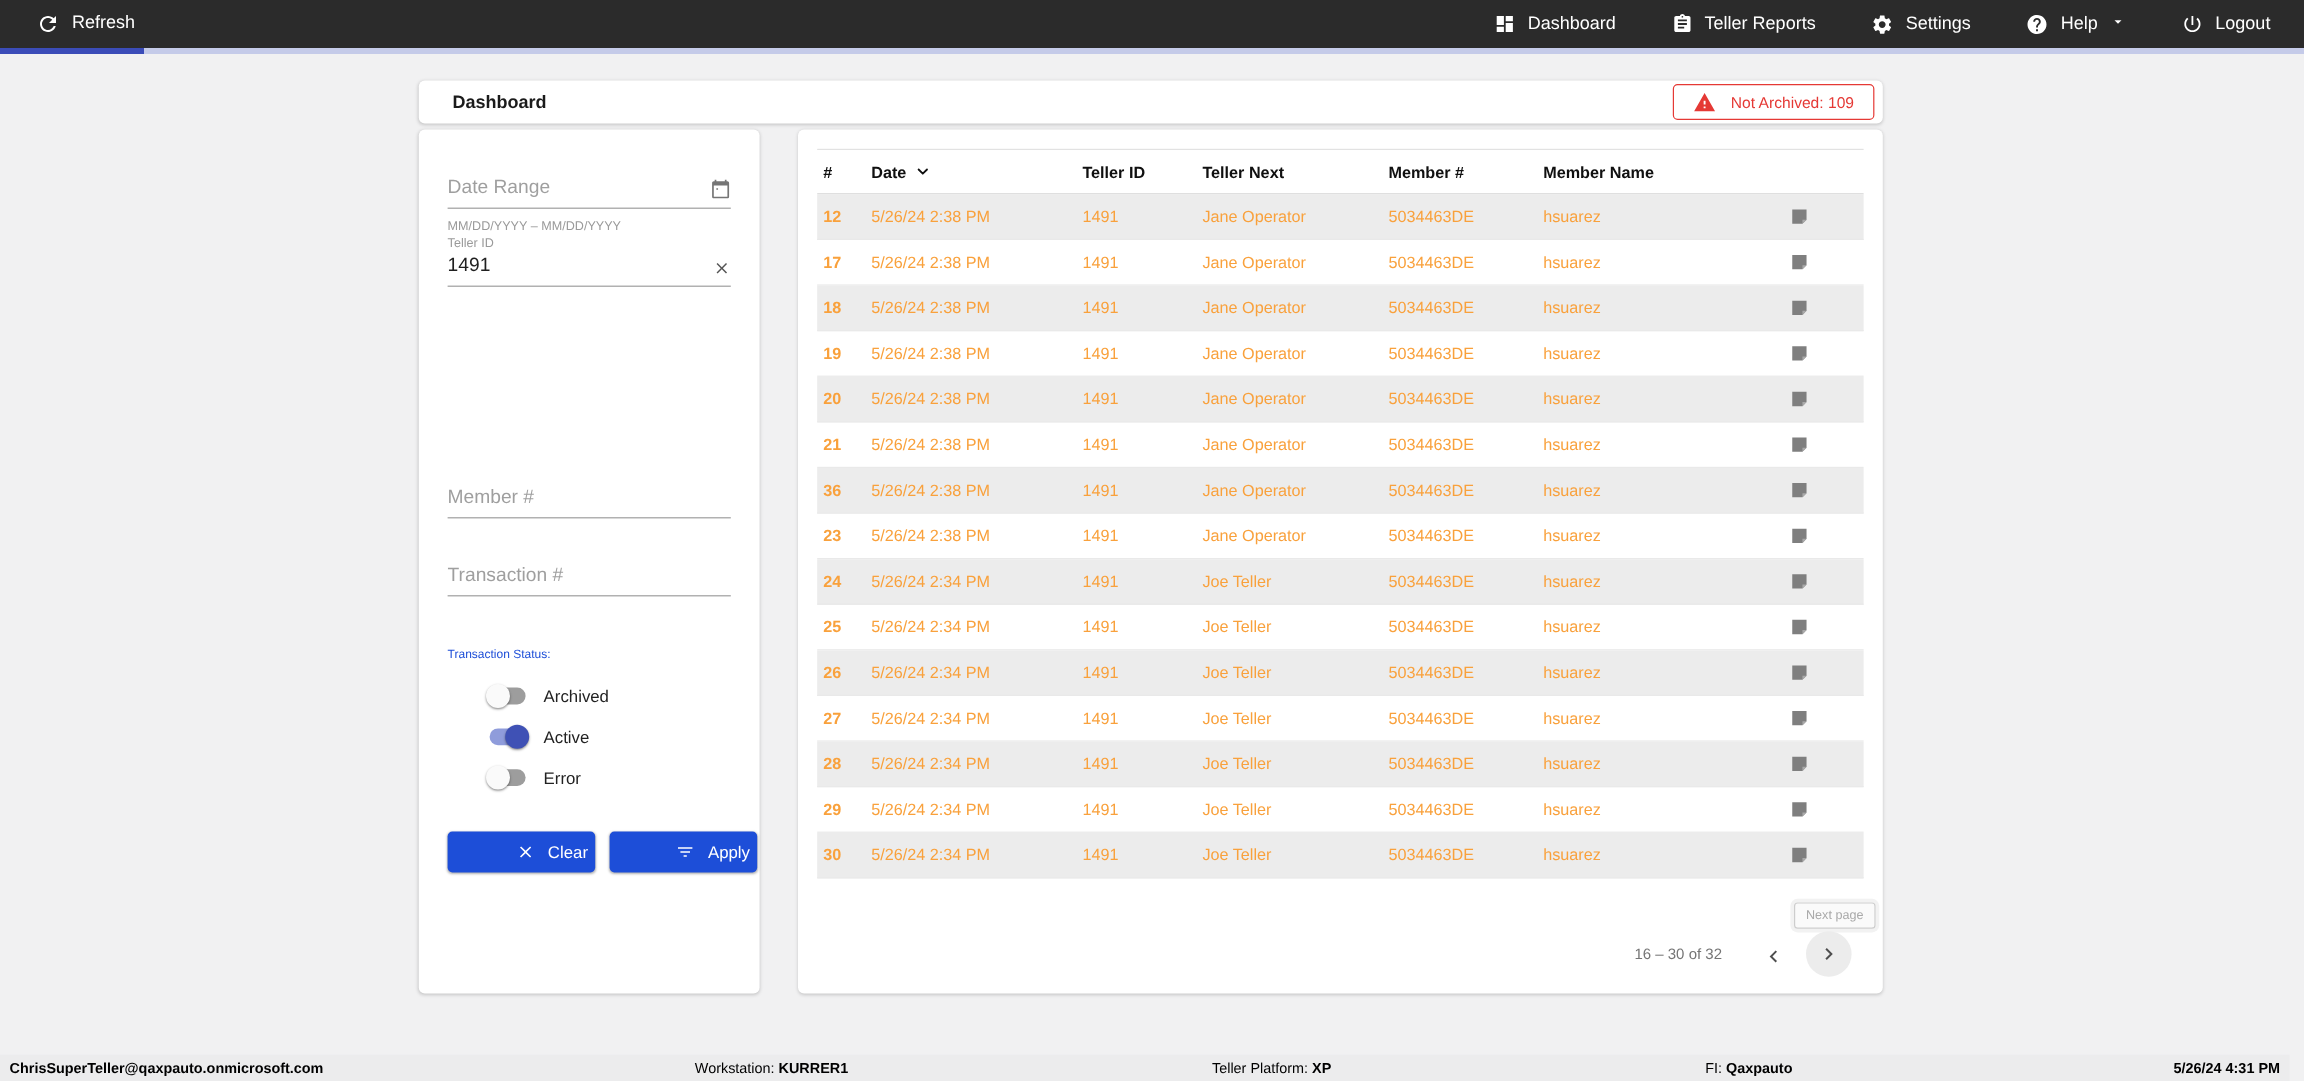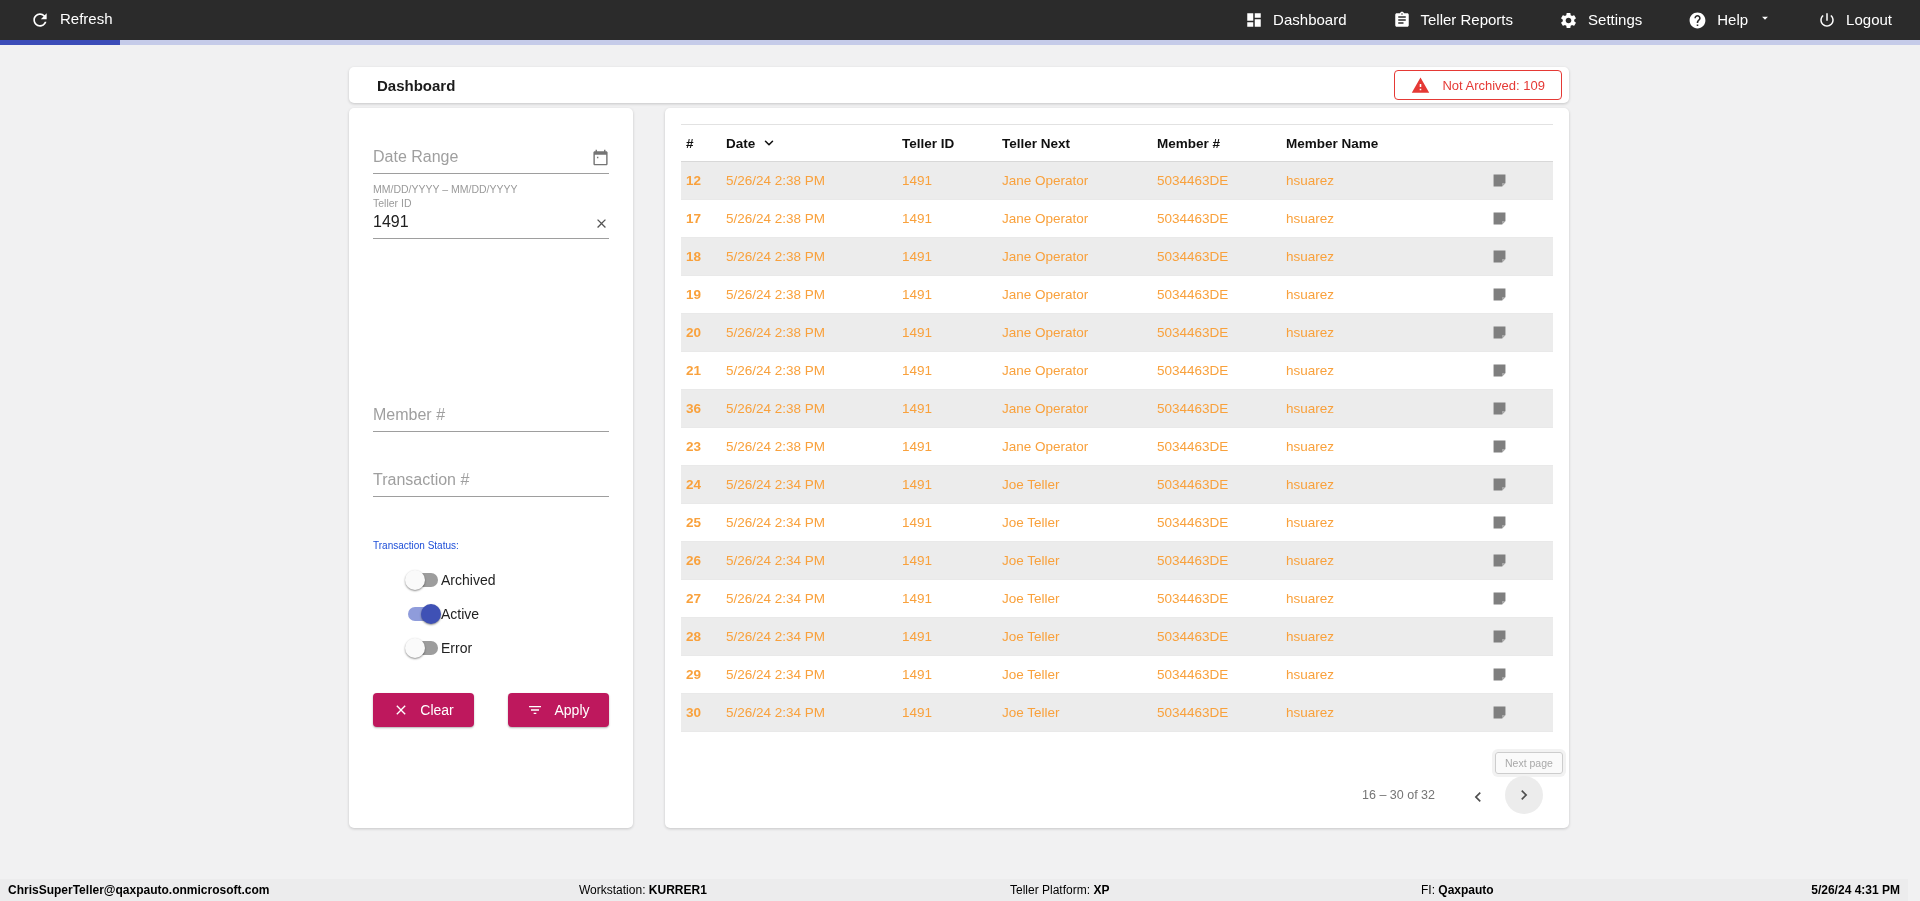--- a/index.html
+++ b/index.html
@@ -47,34 +47,34 @@
   .u-input {
     width:100%; border:none; outline:none; background:transparent;
     border-bottom:1px solid #9e9e9e; font-family:"Liberation Sans",sans-serif;
     font-size:16px; color:#202020; padding:4px 26px 7px 0;
   }
   .u-input::placeholder { color:#9f9f9f; opacity:1; }
   .f-icon-right { position:absolute; right:0; bottom:8px; cursor:pointer; }
   .f-helper { font-size:10.5px; color:#9a9a9a; line-height:13px; }
   .f-label { font-size:10.5px; color:#9a9a9a; }
   .status-label { font-size:10px; color:#1d4ed8; }
-  .toggle-row { position:absolute; left:56px; display:flex; align-items:center; cursor:pointer;text-align:right; }
+  .toggle-row { position:absolute; left:56px; display:flex; align-items:center; gap:12px; cursor:pointer;text-align:right; }
   .switch { position:relative; width:36px; height:20px; flex:none; }
   .switch .track { position:absolute; left:3px; top:3px; width:30px; height:14px; border-radius:7px; background:#9d9d9d; }
   .switch .thumb {
     position:absolute; left:0; top:0; width:20px; height:20px; border-radius:50%;
     background:#fafafa; box-shadow:0 1px 2px rgba(0,0,0,.45);
   }
   .switch.on .track { background:#8f9cdb; }
   .switch.on .thumb { left:16px; background:#3f51b5; }
   .toggle-label { font-size:14px; color:#222; }
   .btn {
-    position:absolute; width:101px; height:34px; border:none; border-radius:4px;
-    background:#be185d; color:#fff; font-size:14px; font-family:"Liberation Sans",sans-serif;
-    display:flex; align-items:center; justify-content:center; gap:11px; cursor:pointer;
+    position:absolute; width:123px; height:34px; border:none; border-radius:4px;
+    background:#1d4ed8; color:#fff; font-size:14px; font-family:"Liberation Sans",sans-serif;
+    display:flex; align-items:center; justify-content:flex-end; gap:11px; cursor:pointer;
     box-shadow:0 1px 2px rgba(0,0,0,.3);
   }
   .btn svg { fill:#fff; }
 
   
   .table-card { left:665px; top:108px; width:904px; height:720px; }
   .tbl { position:absolute; left:16px; top:16px; width:872px; }
   .thead, .trow {
     display:grid; grid-template-columns:40px 176px 100px 155px 129px 203px 1fr;
     height:38px; align-items:center; padding-left:5px;

